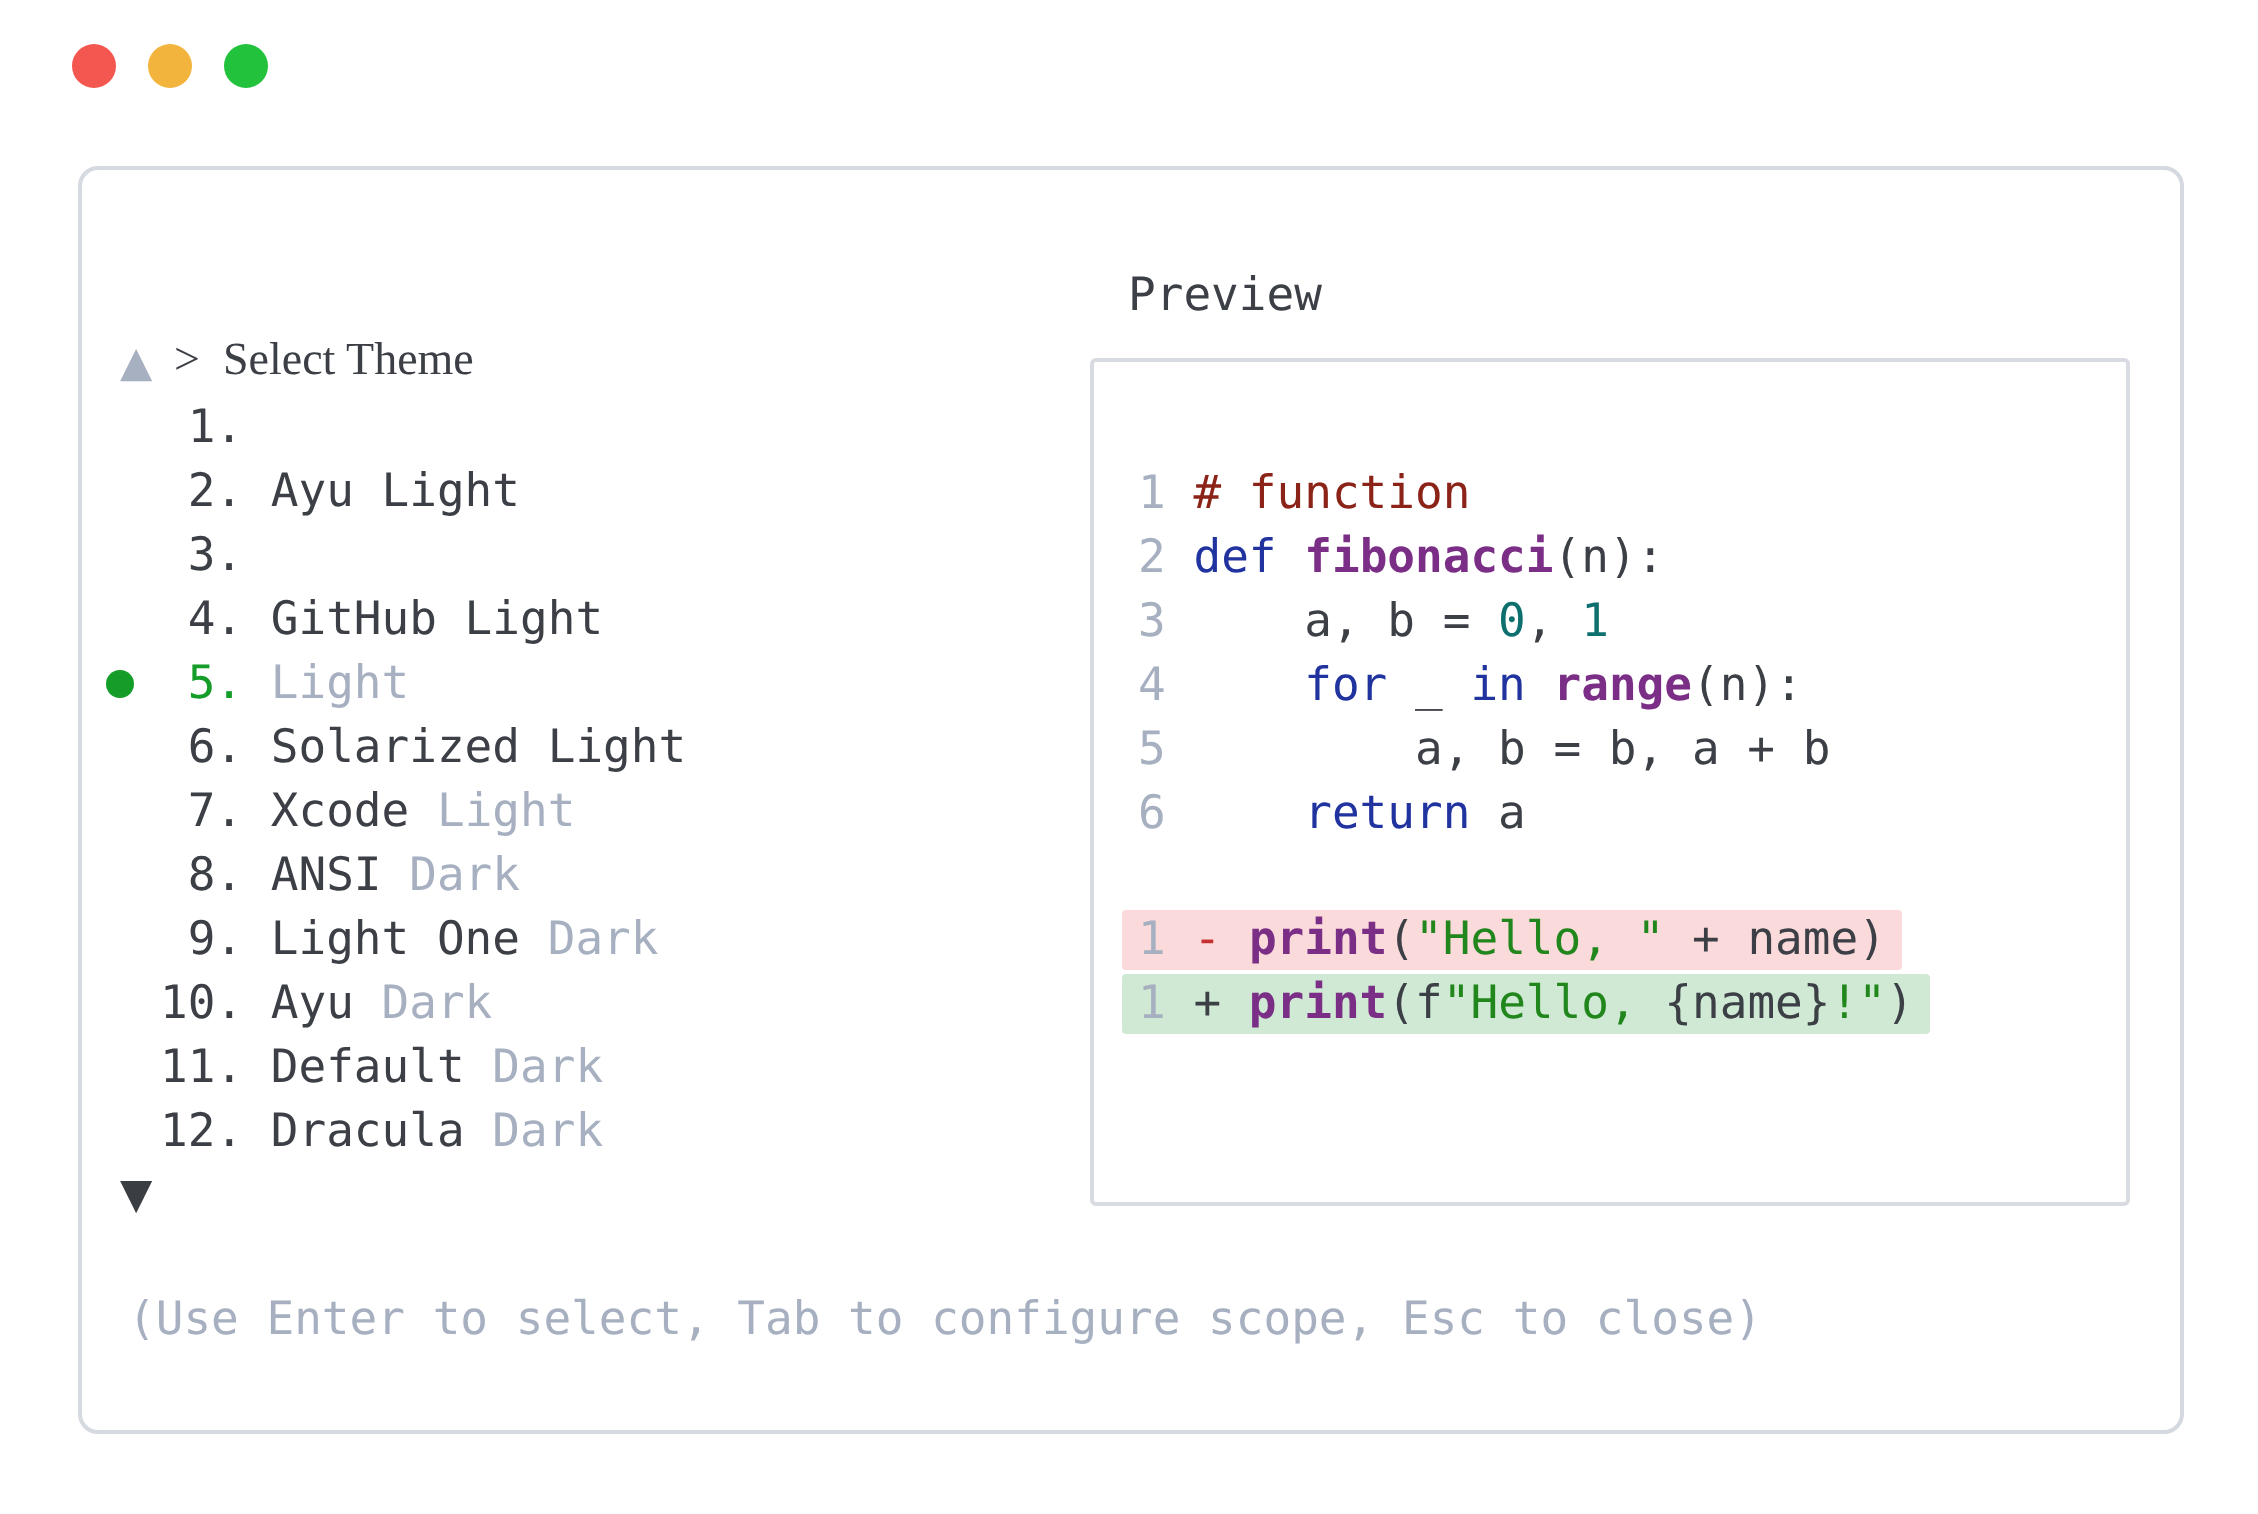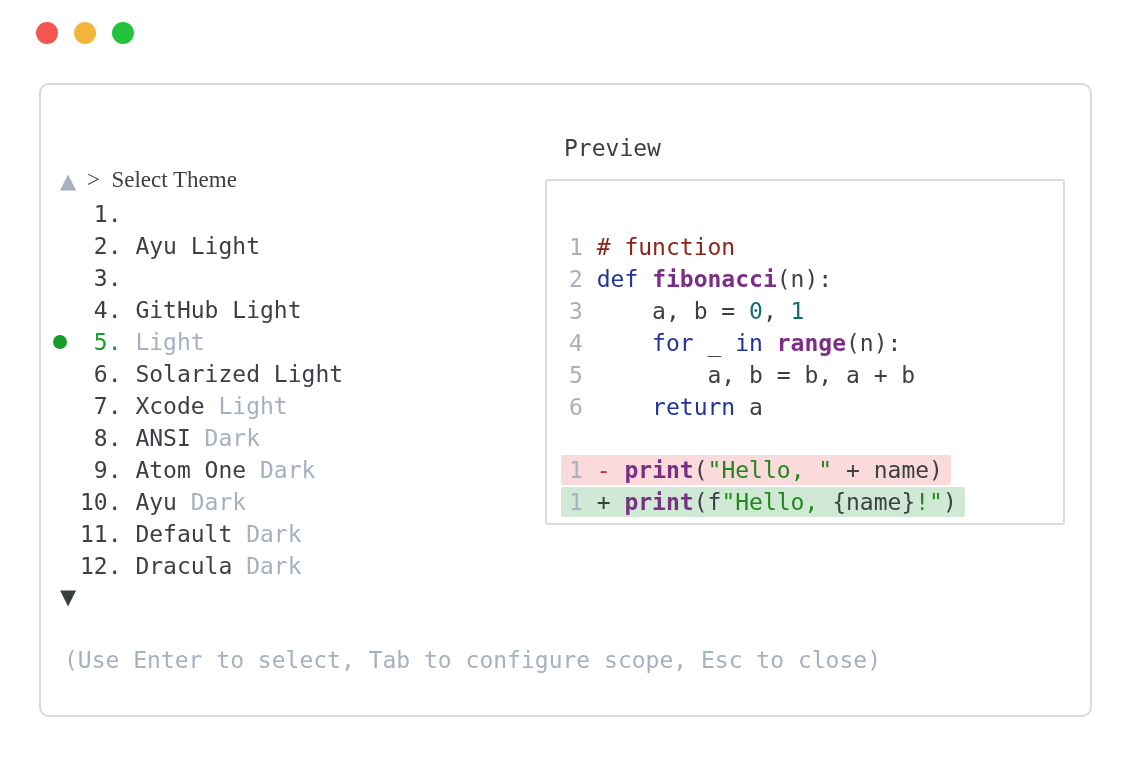--- a/index.html
+++ b/index.html
@@ -34,21 +34,21 @@
   .theme-list { position:absolute; left:11px; top:113px; }
   .trow { display:flex; height:32px; line-height:32px; align-items:stretch; }
   .gutter { width:28px; position:relative; flex:0 0 28px; }
   .bullet { position:absolute; left:1px; top:9px; width:14px; height:14px; border-radius:50%; background:var(--accent); }
   .tnum { flex:0 0 3ch; width:3ch; text-align:right; color:var(--fg); white-space:pre; }
   .tname { margin-left:1ch; white-space:pre; color:var(--fg); }
   .tvariant { margin-left:1ch; white-space:pre; color:var(--muted); }
   .trow.selected .tnum, .trow.selected .tname { color:var(--accent); }
 
   .preview {
-    position:absolute; left:504px; top:94px; width:520px; height:346px;
+    position:absolute; left:504px; top:94px; width:520px; height:424px;
     border:2px solid #d8dbe1; border-radius:3px; background:#fff;
   }
   .code { position:absolute; left:22px; top:50px; }
   .cl { height:32px; line-height:32px; white-space:pre; }
   .ln { color:var(--muted); }
   .chip { display:inline-block; height:30px; line-height:30px; padding:0 8px; margin-left:-8px; border-radius:2px; vertical-align:top; white-space:pre; }
   .chip-removed { background:var(--removed-bg); }
   .chip-added { background:var(--added-bg); }
   .c-comment { color:var(--comment); }
   .c-keyword { color:var(--keyword);text-align:right; }
@@ -116,21 +116,21 @@
       </div>
       <div class="trow">
         <span class="gutter"></span>
         <span class="tnum">8.</span>
         <span class="tname">ANSI</span>
         <span class="tvariant">Dark</span>
       </div>
       <div class="trow">
         <span class="gutter"></span>
         <span class="tnum">9.</span>
-        <span class="tname">Atom One</span>
+        <span class="tname">Light One</span>
         <span class="tvariant">Dark</span>
       </div>
       <div class="trow">
         <span class="gutter"></span>
         <span class="tnum">10.</span>
         <span class="tname">Ayu</span>
         <span class="tvariant">Dark</span>
       </div>
       <div class="trow">
         <span class="gutter"></span>

